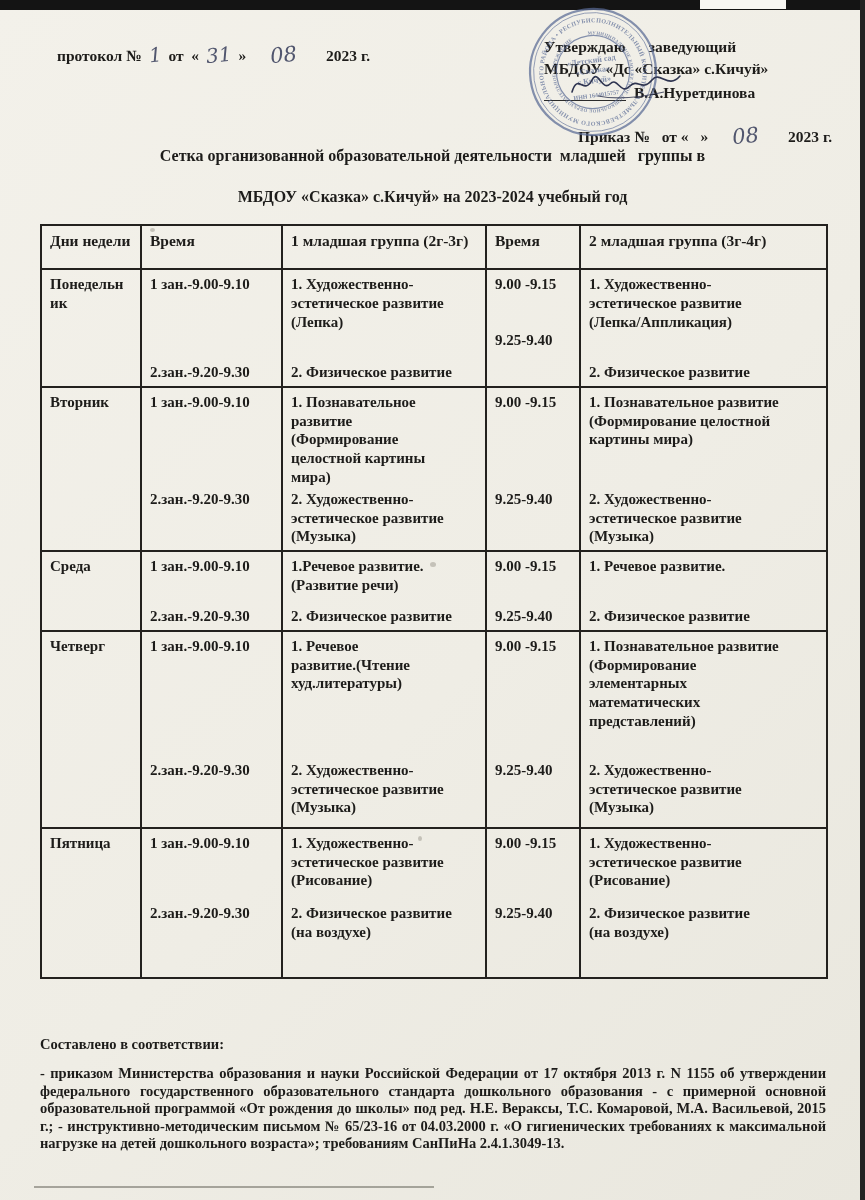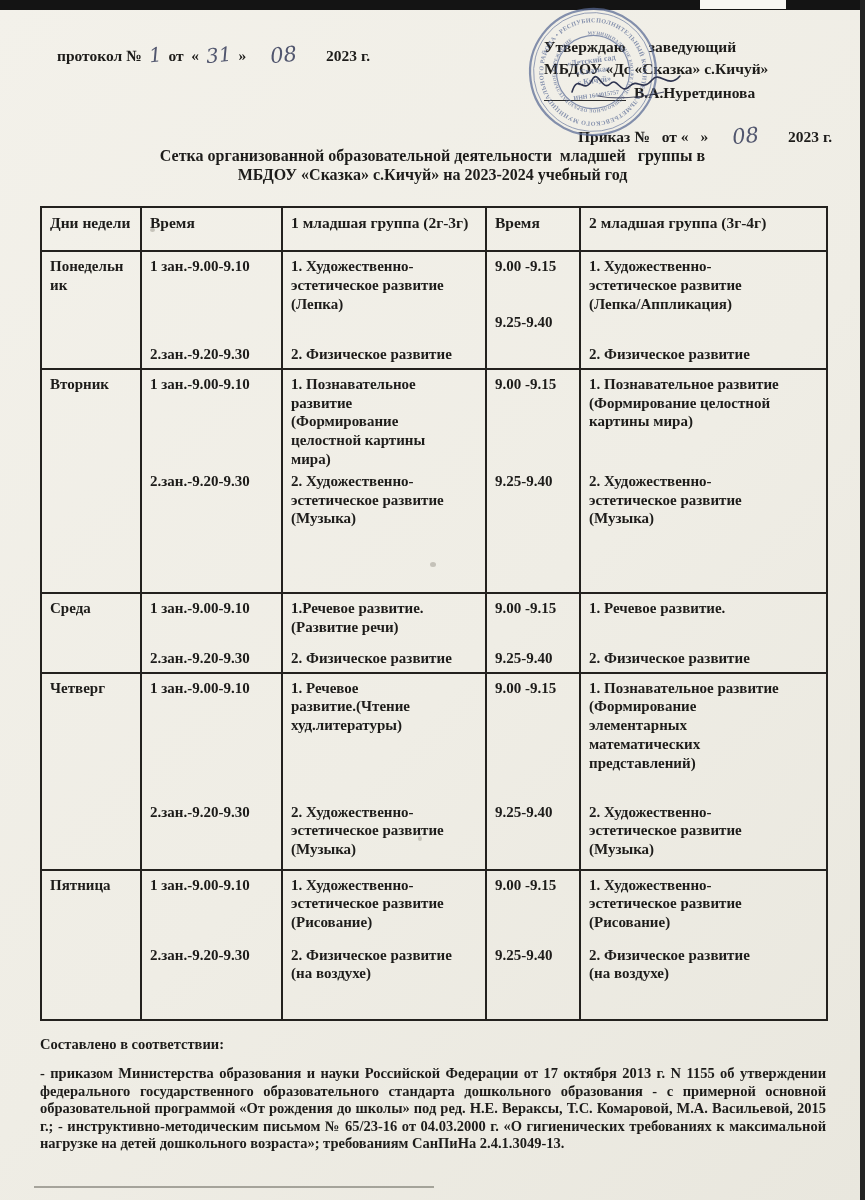--- a/index.html
+++ b/index.html
@@ -30,31 +30,31 @@
   .gap-s { display:inline-block; width:12px; }
   .gap-m { display:inline-block; width:22px; }
 
   .stamp { position:absolute; left:527px; top:6px; z-index:3; color:var(--stamp-ink,#5a6b95);
            opacity:.72; transform:rotate(-8deg); }
   .signature { position:absolute; left:568px; top:66px; z-index:4; }
 
   
   .title { position:absolute; left:0; top:147px; width:100%; text-align:center; font-size:16px; z-index:2; }
   .title .t1 { white-space:pre;text-align:center; }
-  .title .t2 { margin-top:1px; }
-
-  
-  .sched { position:absolute; left:40px; top:206px; width:786px; border-collapse:collapse; table-layout:fixed; }
+  .title .t2 { margin-top:23px; }
+
+  
+  .sched { position:absolute; left:40px; top:224px; width:786px; border-collapse:collapse; table-layout:fixed; }
   .sched th, .sched td { border:2px solid #23211e; vertical-align:top; text-align:left;
     padding:5px 8px 4px; font-size:15px; line-height:1.25; font-weight:700; }
   .sched th { font-size:15.5px; }
   .day { overflow-wrap:anywhere; }
   .time { white-space:nowrap; }
   .lesson { white-space:pre-line; }
-  tr.r0 { height:116px; } tr.r1 { height:224px; } tr.r2 { height:74px; }
+  tr.r0 { height:116px; } tr.r1 { height:164px; } tr.r2 { height:74px; }
   tr.r3 { height:197px; } tr.r4 { height:150px; } tr.rh { height:44px; }
   .r0 .slot1 { min-height:88px; }  .r0 .t2.slot1 { min-height:56px; }
   .r1 .slot1 { min-height:97px; }
   .r2 .slot1 { min-height:50px; }
   .r3 .slot1 { min-height:124px; }
   .r4 .slot1 { min-height:70px; }
 
   
   .footer { position:absolute; left:40px; top:1036px; width:786px; z-index:2; }
   .footer .fh { font-size:14.5px; }

